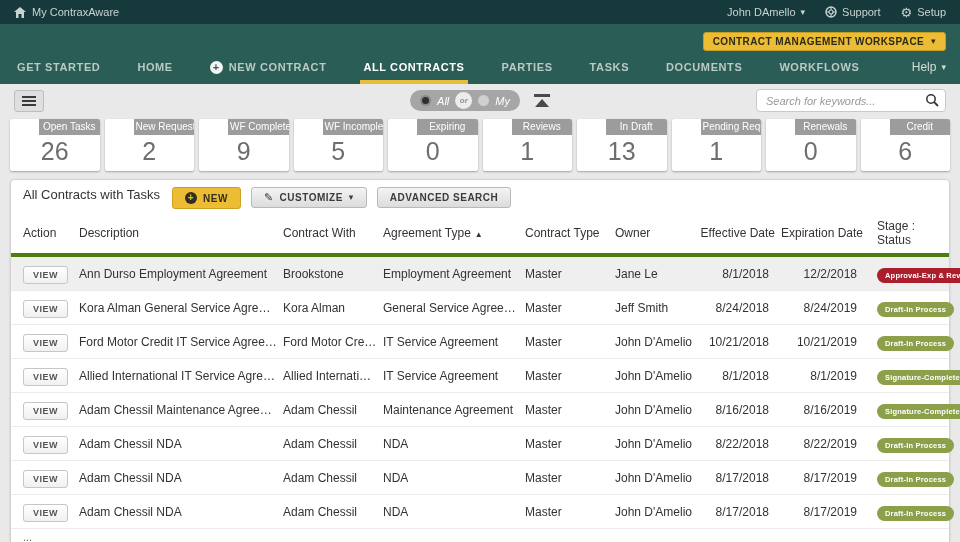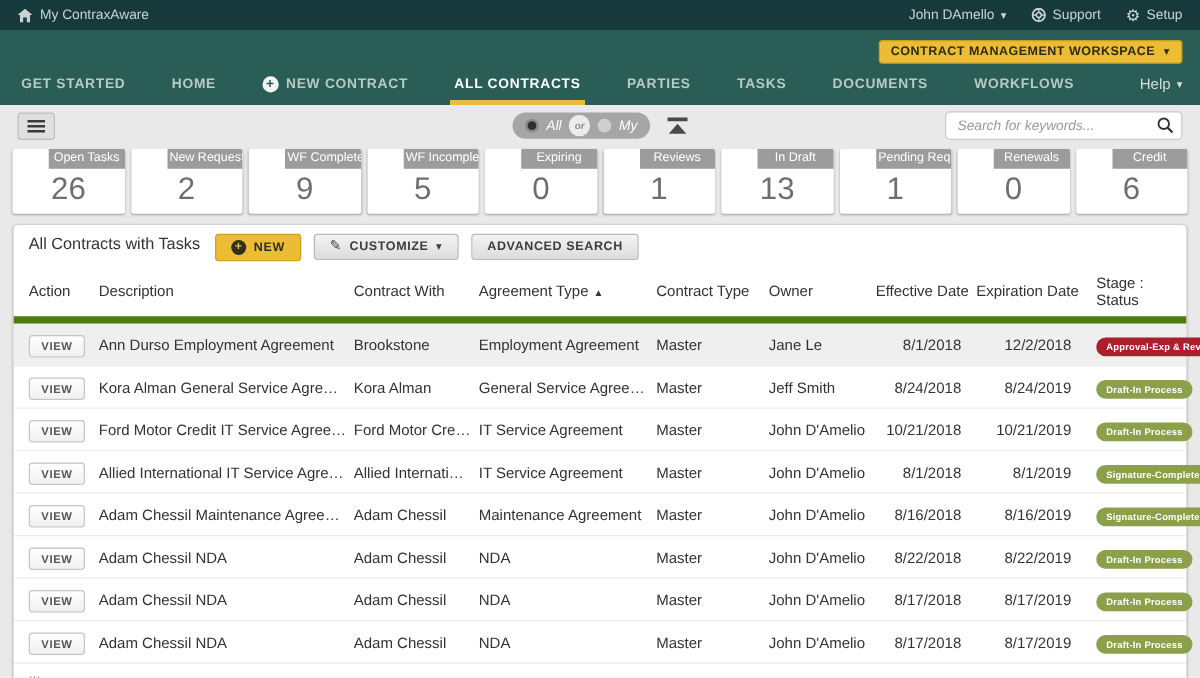--- a/index.html
+++ b/index.html
@@ -70,21 +70,21 @@
   .btn { font-size:10px; font-weight:bold; letter-spacing:.5px; border-radius:3px; padding:4px 12px;
     display:flex; align-items:center; gap:6px; cursor:pointer; white-space:nowrap; }
   .btn-yellow { background:#ecbc34; border:1px solid #cfa023; color:#2f2f1f; }
   .btn-yellow .plus-circle { background:#2f2f1f; color:#ecbc34; width:12px; height:12px; font-size:10px; }
   .btn-gray { background:linear-gradient(#f4f4f4,#dcdcdc); border:1px solid #b9b9b9; color:#3c3c3c; }
   .pencil { font-size:11px; line-height:1; }
 
   
   .trow { display:grid; grid-template-columns:56px 204px 100px 142px 90px 84px 76px 88px 1fr;
     align-items:center; padding:0 8px 0 12px; }
-  .thead { font-size:12px; color:#333; border-bottom:6px solid #4d7c0f; padding-top:4px; padding-bottom:6px; }
+  .thead { font-size:12px; color:#333; border-bottom:4px solid #4d7c0f; padding-top:4px; padding-bottom:6px; }
   .thead .c { cursor:pointer; }
   .c-eff, .c-exp { text-align:right; }
   .sort { font-size:8px; color:#333; margin-left:4px; }
   .tbody .trow { height:34px; border-bottom:1px solid #ebebeb; font-size:12px; color:#333; }
   .tbody .trow.hl { background:#efefef; }
   .cell { overflow:hidden; white-space:nowrap; text-overflow:ellipsis; padding-right:6px; }
   .view-btn { font-size:9px; font-weight:bold; letter-spacing:.5px; color:#555;
     background:linear-gradient(#fff,#f0f0f0); border:1px solid #c6c6c6; border-radius:3px;
     padding:3px 9px; cursor:pointer; width:max-content; }
   .badge { color:#fff; font-size:7.5px; font-weight:bold; border-radius:9px; padding:3px 8px;

